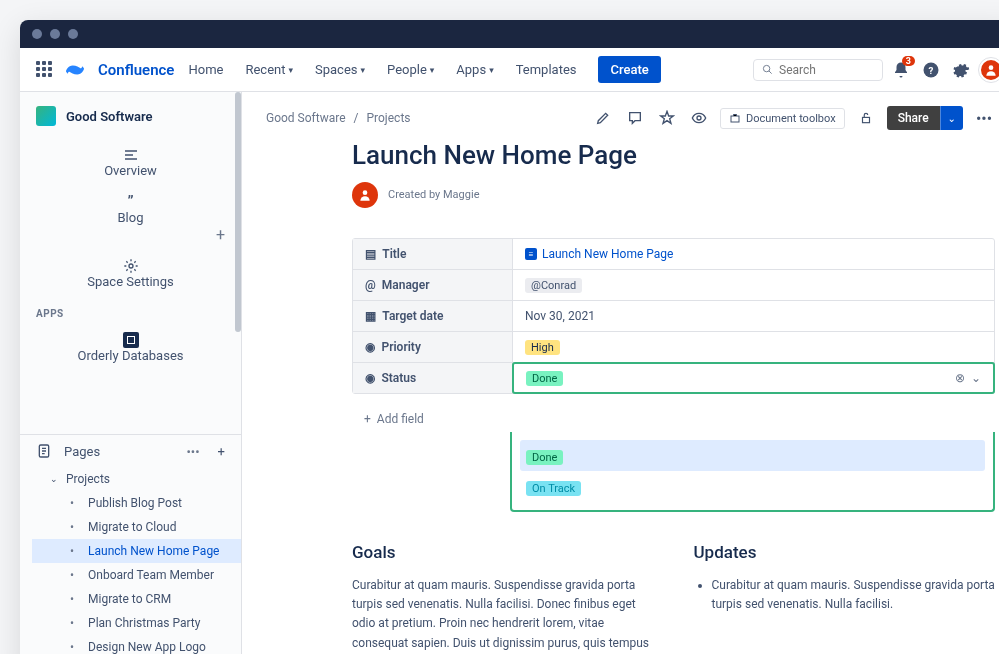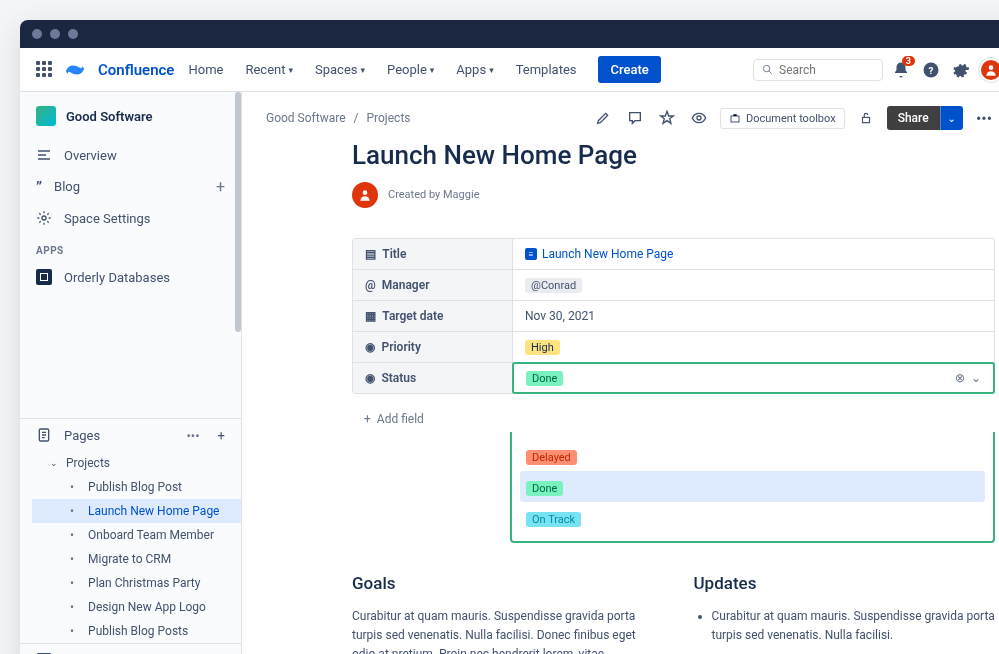--- a/index.html
+++ b/index.html
@@ -19,21 +19,21 @@
 .search-box input{border:none; outline:none; font-size:12px; width:100%; color:#6b778c;}
 .nav-icon { width:24px; height:24px; display:flex; align-items:center; justify-content:center; color:#42526e; cursor:pointer; border-radius:50%; position:relative;}
 .bell-badge{position:absolute;top:-2px;right:-2px;background:#de350b;color:#fff;border-radius:8px;font-size:9px;padding:0 4px;font-weight:700;}
 .avatar{width:24px;height:24px;border-radius:50%;background:#de350b;display:flex;align-items:center;justify-content:center;color:#fff;font-size:11px;border:2px solid #fff;outline:1px solid #dfe1e6;}
 .body { flex:1; display:flex; overflow:hidden;}
 .sidebar{width:222px;border-right:1px solid #dfe1e6;display:flex;flex-direction:column;background:#fafbfc;position:relative;}
 .sb-scroll-ind{position:absolute;right:0;top:0;width:6px;height:240px;background:#c1c7d0;border-radius:3px;}
 .space-head{padding:14px 16px;display:flex;align-items:center;gap:10px;}
 .space-icon{width:20px;height:20px;background:linear-gradient(135deg,#36b37e,#00b8d9);border-radius:3px;}
 .space-title{font-size:13px;font-weight:600;color:#172b4d;}
-.sb-item{display:flex;align-items:center;gap:12px;padding:7px 16px;color:#42526e;font-size:13px;cursor:pointer;}
+.sb-item{display:flex;align-items:center;padding:7px 16px;color:#42526e;font-size:13px;cursor:pointer;flex-direction:column;}
 .sb-item .add{margin-left:auto;color:#6b778c;font-size:16px;}
 .sb-section{font-size:10px;font-weight:700;color:#6b778c;padding:12px 16px 6px;letter-spacing:0.5px;}
 .sb-pages-head{display:flex;align-items:center;padding:8px 16px;color:#42526e;font-size:13px;gap:12px;}
 .sb-pages-head .dots{margin-left:auto;color:#6b778c;}
 .sb-tree{padding-left:12px;}
 .tree-item{display:flex;align-items:center;padding:5px 8px 5px 20px;font-size:12px;color:#42526e;cursor:pointer;gap:6px;}
 .tree-item.lvl1{padding-left:18px;}
 .tree-item.lvl2{padding-left:38px;}
 .tree-item.lvl2::before{content:"•";margin-right:8px;color:#6b778c;}
 .tree-item.sel{background:#deebff;color:#0052cc;}
@@ -206,20 +206,21 @@
         <span>Pages</span>
         <span class="dots">•••</span>
         <span class="add" style="margin-left:6px;">+</span>
       </div>
       <div class="sb-tree">
         <div class="tree-item lvl1">
             <span class="tree-chev">⌄</span>
             <span>Projects</span>
           </div>
         <div class="tree-item lvl2">Publish Blog Post</div>
+        <div class="tree-item lvl2">Migrate to Cloud</div>
         <div class="tree-item lvl2 sel">Launch New Home Page</div>
         <div class="tree-item lvl2">Onboard Team Member</div>
         <div class="tree-item lvl2">Migrate to CRM</div>
         <div class="tree-item lvl2">Plan Christmas Party</div>
         <div class="tree-item lvl2">Design New App Logo</div>
         <div class="tree-item lvl2">Publish Blog Posts</div>
       </div>
       <div class="sb-bottom">
         <div class="sb-item">
           <svg width="16" height="16" viewBox="0 0 24 24">
@@ -346,21 +347,20 @@
               </span>
             </div>
           </div>
         </div>
         <div class="add-field">
             <span>+</span>
             <span>Add field</span>
           </div>
 
         <div class="dropdown">
-          <div class="dd-item"><span class="pill red">Delayed</span></div>
           <div class="dd-item sel"><span class="pill green">Done</span></div>
           <div class="dd-item"><span class="pill teal">On Track</span></div>
         </div>
 
         <div class="cols">
           <div class="col">
             <h3>Goals</h3>
             <p>Curabitur at quam mauris. Suspendisse gravida porta turpis sed venenatis. Nulla facilisi. Donec finibus eget odio at pretium. Proin nec hendrerit lorem, vitae consequat sapien. Duis ut dignissim purus, quis tempus risus.</p>
 
           </div>

